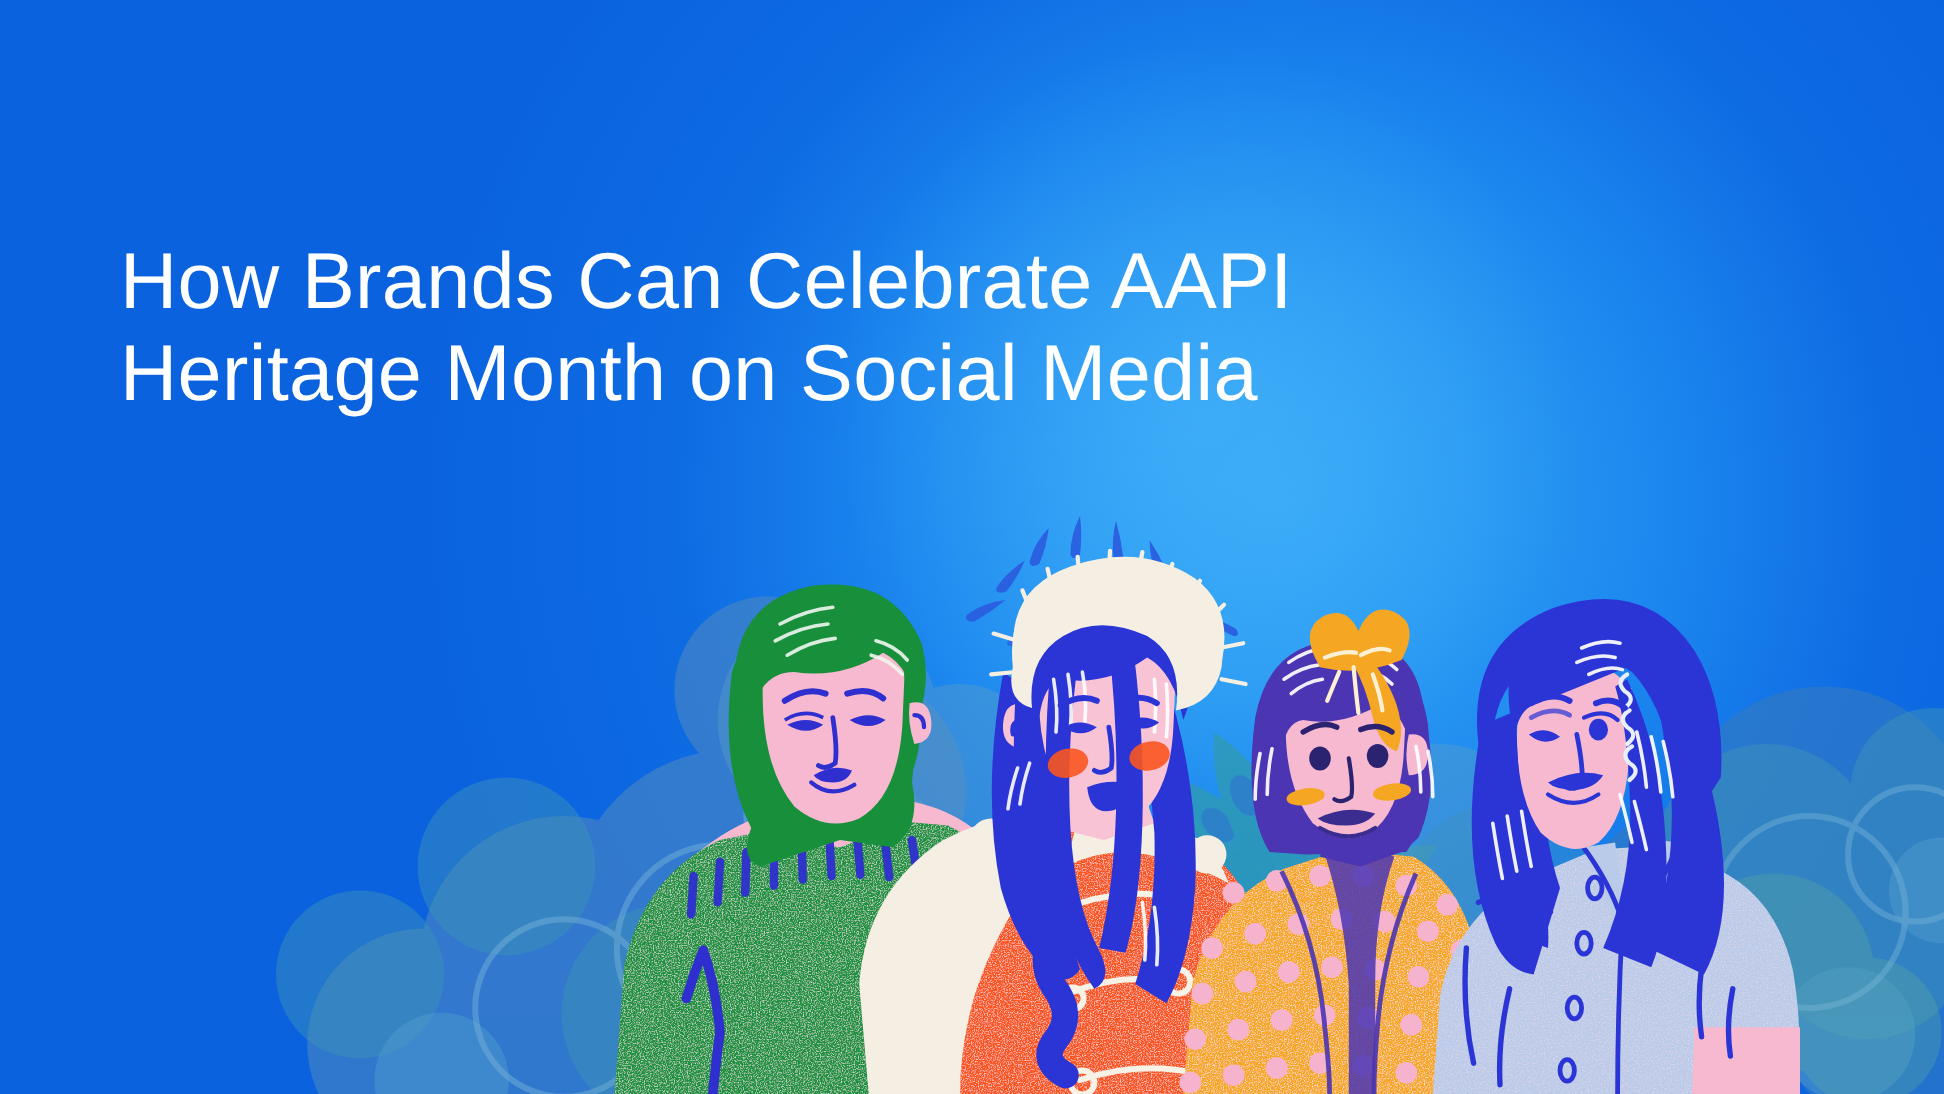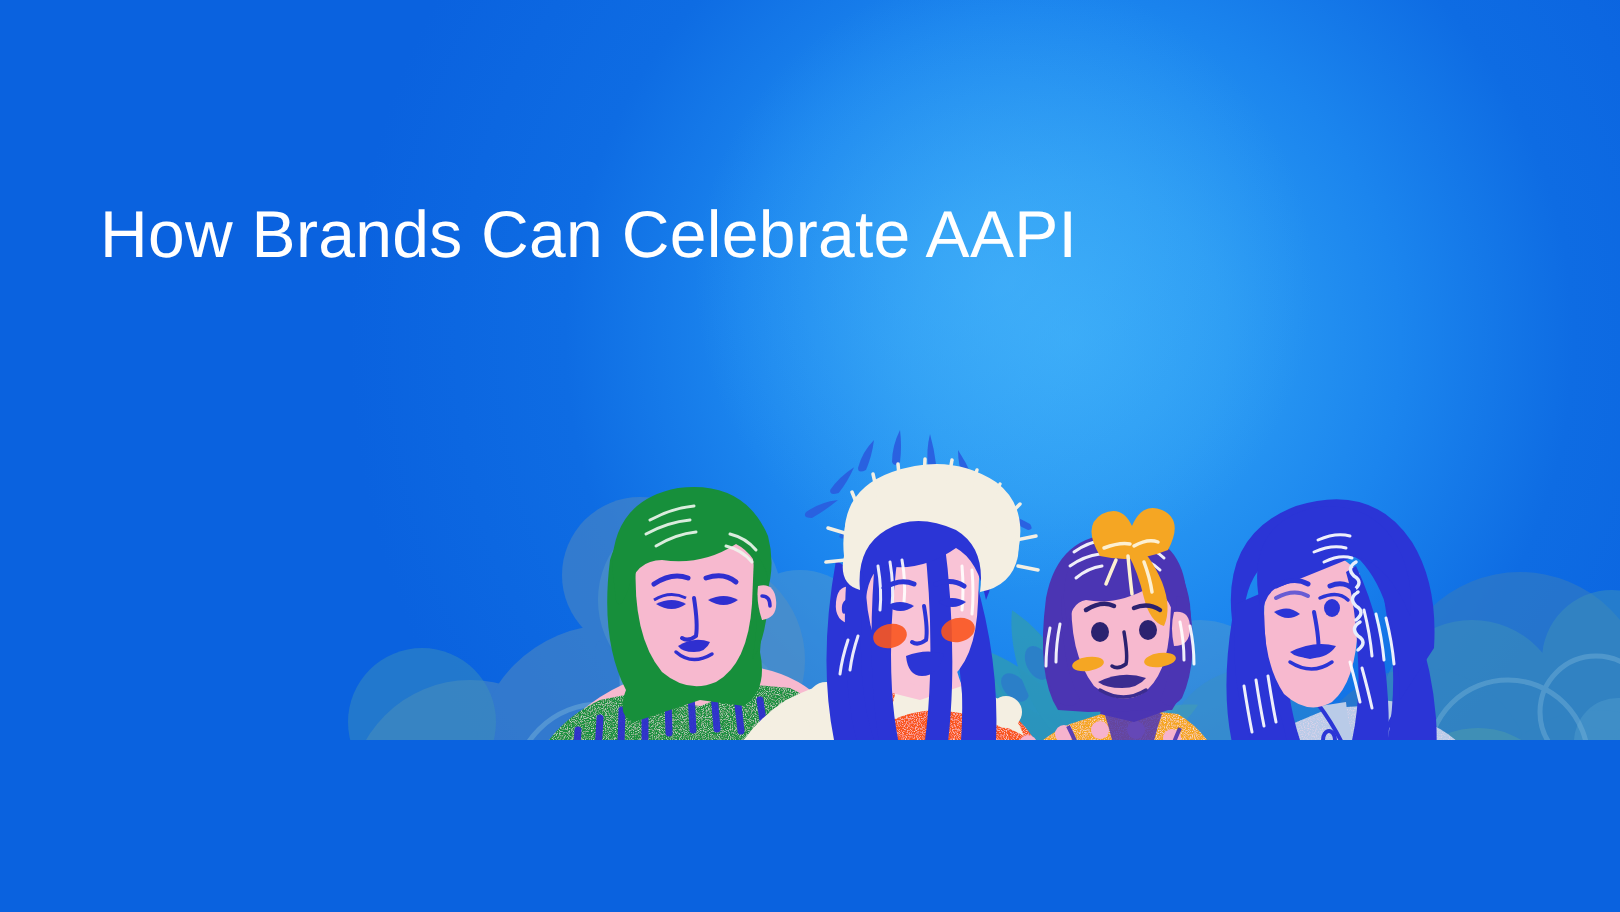--- a/index.html
+++ b/index.html
@@ -1,18 +1,18 @@
 <!DOCTYPE html>
 <html><head>
 <meta charset="utf-8">
 <style>
   html,body{margin:0;padding:0;background:#0a62df;}
   body{width:1620px;height:912px;overflow:hidden;font-family:"Liberation Sans",sans-serif;}
 
-  #stage{position:relative;width:1620px;height:740px;overflow:hidden;}
+  #stage{position:relative;width:1620px;height:912px;overflow:hidden;}
 
   
   .bg-base{position:absolute;inset:0;background:#0a62df;}
   .bg-glow{position:absolute;inset:0;
     background:radial-gradient(circle 720px at 66% 46%, #33a6f7 0%, #2a9af3 22%, #1b85ee 46%, #0e6ce3 70%, #0a62df 100%);}
   .bg-glow2{position:absolute;inset:0;
     background:radial-gradient(circle 430px at 62% 38%, rgba(74,182,250,.55) 0%, rgba(74,182,250,0) 72%);}
 
   
   #art{position:absolute;left:0;top:0;width:1620px;height:912px;}
@@ -542,15 +542,16 @@
         <path d="M1290 652 q24 -12 46 -6 q-8 12 -24 12 q-16 0 -22 -6Z" fill="#2b35d6"></path>
         <path d="M1290 662 q22 14 42 0" stroke="#2b35d6" stroke-width="3.5" fill="none" stroke-linecap="round"></path>
       </g>
 
     </g>
   </svg>
   </div>
 
   <h1 class="headline">
     <span class="l">How Brands Can Celebrate AAPI</span>
+    <span class="l">Heritage Month on Social Media</span>
   </h1>
 
 </div>
 
 </body></html>

